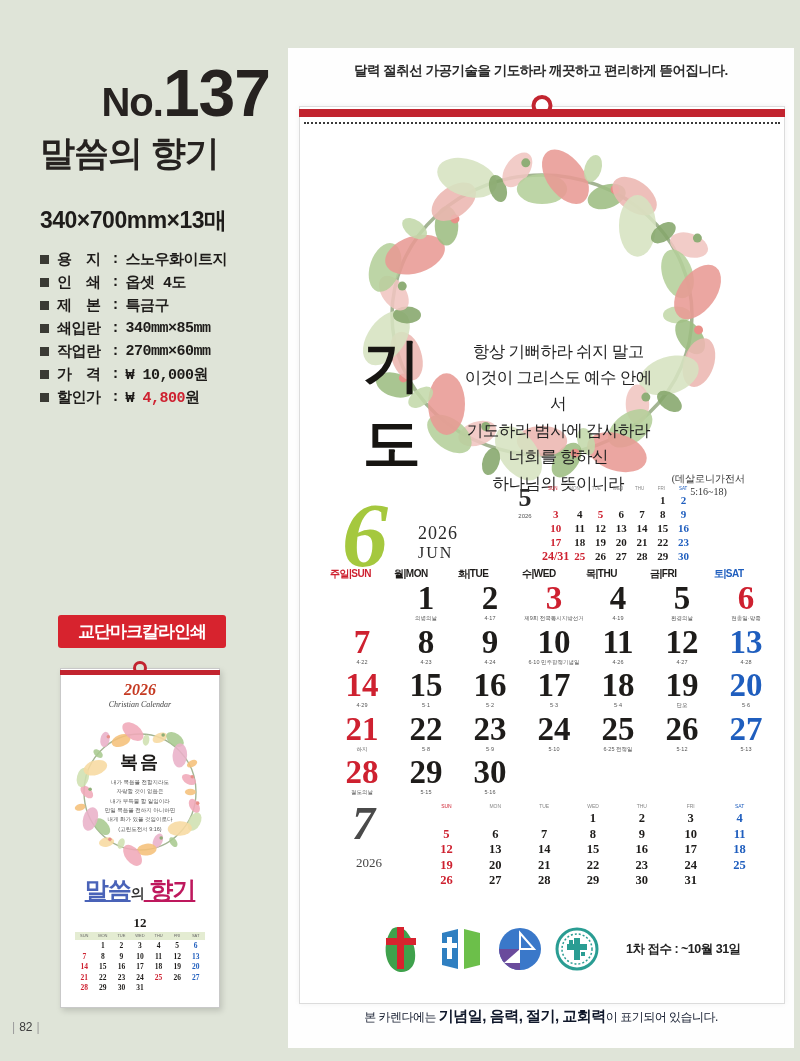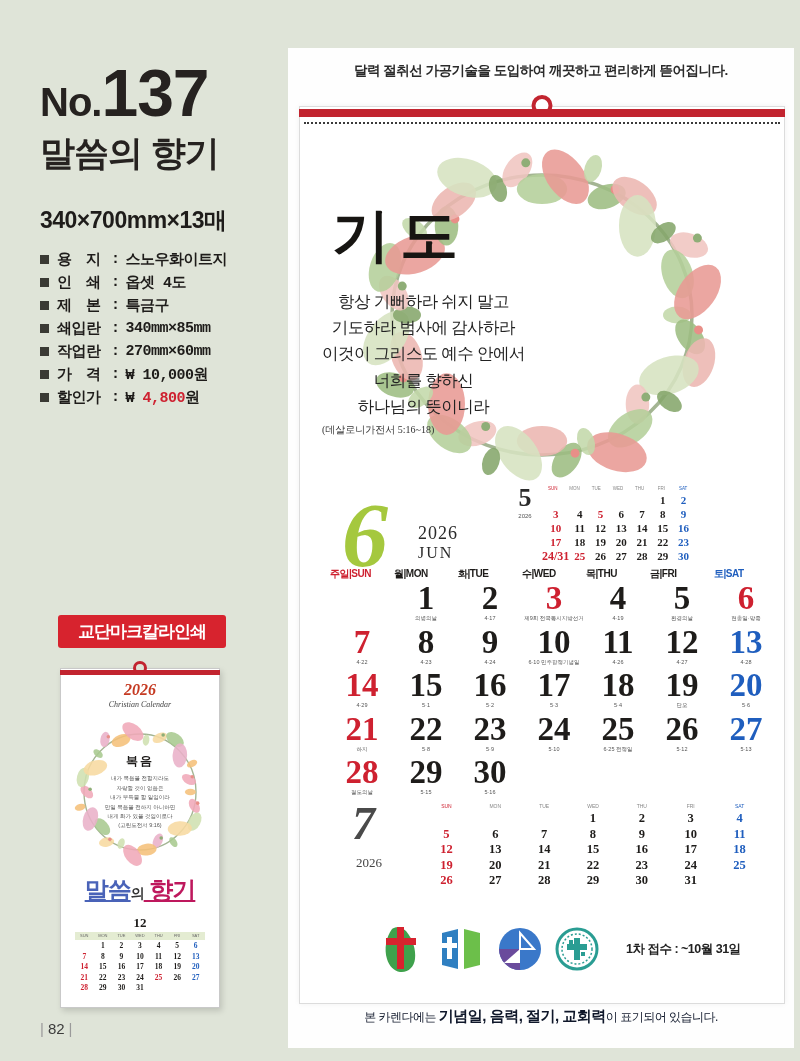--- a/index.html
+++ b/index.html
@@ -4,21 +4,21 @@
 <style>
   html,body{margin:0;padding:0;}
   body{
     width:800px;height:1061px;position:relative;overflow:hidden;
     background:#dfe4d8;
     font-family:"Liberation Sans","DejaVu Sans",sans-serif;
     color:#1e1c1a;
   }
   
   .sidebar{position:absolute;left:40px;top:60px;width:230px;}
-  .prod-no{font-weight:800;color:#262220;line-height:1;letter-spacing:-1px;}
+  .prod-no{font-weight:800;color:#262220;line-height:1;letter-spacing:-1px;text-align:right;}
   .prod-no .no-pre{font-size:40px;vertical-align:baseline;}
   .prod-no .no-num{font-size:66px;}
   .prod-name{font-size:35px;font-weight:800;color:#262220;margin-top:4px;letter-spacing:-1px;}
   .prod-size{font-size:23px;font-weight:700;margin-top:28px;letter-spacing:-0.5px;}
   .spec-list{margin-top:12px;font-family:Liberation Mono, monospace;}
   .spec-row{display:flex;align-items:center;height:23px;font-size:15px;font-weight:700;letter-spacing:-0.5px;}
   .spec-bullet{width:9px;height:9px;background:#3a3a34;margin-right:8px;flex:0 0 auto;}
   .spec-label{width:54px;}
   .spec-colon{margin:0 6px 0 0;}
   .spec-red{color:#ce2130;}
@@ -35,49 +35,49 @@
   .thumb-band{position:absolute;top:1px;left:-1px;right:-1px;height:5px;background:#c2242f;}
   .thumb-ring{position:absolute;top:-8px;left:50%;transform:translateX(-50%);
     width:8px;height:8px;border:3px solid #c2242f;border-radius:50%;background:#dfe4d8;}
   .thumb-year{margin-top:12px;text-align:center;font-family:"Liberation Serif","DejaVu Serif",serif;
     font-style:italic;font-weight:700;font-size:16px;color:#c53a22;}
   .thumb-sub{text-align:center;font-family:"Liberation Serif","DejaVu Serif",serif;
     font-style:italic;font-size:8px;color:#444;margin-top:1px;}
   .thumb-wreath{position:absolute;left:4px;top:44px;width:150px;height:158px;}
   .thumb-wreath-text{position:absolute;left:0;top:44px;width:158px;height:158px;
     display:flex;flex-direction:column;align-items:center;justify-content:center;text-align:center;}
-  .thumb-wtitle{font-family:Liberation Sans, sans-serif;font-weight:800;font-size:12px;letter-spacing:2px;text-align:right;}
+  .thumb-wtitle{font-family:Liberation Sans, sans-serif;font-weight:800;font-size:18px;letter-spacing:2px;text-align:right;}
   .thumb-verse{font-size:5.5px;color:#555;line-height:1.7;margin-top:4px;}
   .thumb-title{position:absolute;left:0;top:205px;width:158px;text-align:center;font-weight:800;letter-spacing:-1px;}
   .thumb-title .w-big{font-size:24px;text-decoration:underline;}
   .thumb-title .w-small{font-size:14px;}
   .thumb-dec{position:absolute;left:14px;top:246px;width:130px;}
   .thumb-dec-head{text-align:center;font-family:"Liberation Serif","DejaVu Serif",serif;font-weight:700;font-size:13px;}
   .thumb-dec-band{display:grid;grid-template-columns:repeat(7,1fr);background:#e4ecd2;height:8px;margin-top:1px;}
   .thumb-dec-band span{font-size:4px;text-align:center;line-height:8px;color:#666;}
   .thumb-dec-grid{display:grid;grid-template-columns:repeat(7,1fr);grid-auto-rows:10.5px;margin-top:1px;}
   .thumb-dec-grid .c{font-family:"Liberation Serif","DejaVu Serif",serif;font-weight:700;font-size:7.5px;text-align:center;line-height:10.5px;}
-  .page-num{position:absolute;left:36px;top:1020px;font-size:15px;color:#3c3c3c;}
+  .page-num{position:absolute;left:8px;top:1020px;font-size:12px;color:#3c3c3c;}
   .page-num .bar{color:#9a9a9a;font-weight:400;margin:0 4px;}
   
   .panel{position:absolute;left:288px;top:48px;width:506px;height:1000px;background:#fefefe;}
   .top-caption{position:absolute;top:14px;left:0;width:100%;text-align:center;
     font-size:13.5px;font-weight:600;color:#2a2a2a;letter-spacing:-0.5px;}
   
   .sheet{position:absolute;left:11px;top:58px;width:484px;height:896px;background:#fff;
     border:1px solid #dcdcdc;box-shadow:0 0 6px rgba(0,0,0,0.05);}
   .band{position:absolute;top:2px;left:-1px;right:-1px;height:8px;background:#c2242f;}
   .ring{position:absolute;top:-12px;left:50%;transform:translateX(-50%);
     width:13px;height:13px;border:4px solid #c2242f;border-radius:50%;background:#fefefe;}
   .perf{position:absolute;top:15px;left:4px;right:4px;border-top:2px dotted #3a3a3a;}
   
   .wreath-wrap{position:absolute;left:22px;top:30px;width:440px;height:360px;}
   .wreath-svg{position:absolute;left:0;top:0;}
   .wreath-text{position:absolute;left:0;top:0;width:100%;height:100%;
-    display:flex;flex-direction:column;align-items:flex-start;justify-content:center;text-align:center;}
+    display:flex;flex-direction:row;align-items:flex-end;justify-content:center;text-align:center;}
   .verse-title{font-family:"Liberation Serif","DejaVu Serif",serif;font-weight:800;
     font-size:58px;letter-spacing:10px;color:#171512;margin-bottom:14px;margin-left:10px;}
   .verse-line{font-family:"Liberation Serif","DejaVu Serif",serif;font-size:16.5px;
     color:#222;line-height:1.6;letter-spacing:-0.5px;}
   .verse-ref{font-family:"Liberation Serif","DejaVu Serif",serif;font-size:10px;color:#333;margin-top:3px;}
   
   .month-big{position:absolute;left:42px;top:382px;font-family:"Liberation Serif","DejaVu Serif",serif;
     font-style:italic;font-weight:800;font-size:92px;line-height:1;color:#a5c83e;}
   .month-yr{position:absolute;left:118px;top:416px;font-family:"Liberation Serif","DejaVu Serif",serif;
     font-size:18px;color:#2a2a2a;letter-spacing:1px;}
@@ -278,21 +278,21 @@
         <div class="c "></div>
         <div class="c "></div>
         <div class="c "></div>
       </div>
   </div>
 </div>
 
 <div class="page-num"><span class="bar">|</span><span>82</span><span class="bar">|</span></div>
 
 <div class="panel">
-  <div class="top-caption">달력 절취선 가공기술을 도입하여 깨끗하고 편리하게 뜯어집니다.</div>
+  <div class="top-caption">달력 절취선 가공기술을 기도하라 깨끗하고 편리하게 뜯어집니다.</div>
 
   <div class="sheet">
     <div class="ring"></div>
     <div class="band"></div>
     <div class="perf"></div>
 
     <div class="wreath-wrap">
       <svg class="wreath-svg" id="main-wreath" width="440" height="360" viewBox="0 0 440 360">
           <ellipse cx="220" cy="178" rx="150" ry="140" fill="none" stroke="#7e9565" stroke-width="3.5" opacity="0.7"></ellipse>
           <ellipse cx="355" cy="178" rx="14" ry="8.4" transform="rotate(0 355 178)" fill="#c3d8aa" opacity="0.88"></ellipse>
@@ -343,22 +343,22 @@
           <ellipse cx="341.3525491562421" cy="95.71006467905373" rx="14" ry="8.4" transform="rotate(324 341.3525491562421 95.71006467905373)" fill="#85a66b" opacity="0.88"></ellipse>
           <ellipse cx="367.0160764910807" cy="108.08546304010977" rx="19.599999999999998" ry="11.759999999999998" transform="rotate(378 367.0160764910807 108.08546304010977)" fill="#f0c5c0" opacity="0.88"></ellipse>
           <circle cx="375.4160764910807" cy="101.08546304010977" r="4.4799999999999995" fill="#8fae77"></circle>
           <ellipse cx="355.5255535720594" cy="136.90073974813197" rx="25.2" ry="15.12" transform="rotate(432 355.5255535720594 136.90073974813197)" fill="#b4cf9a" opacity="0.88"></ellipse>
           <ellipse cx="375.5609136437342" cy="155.00413363908604" rx="30.799999999999997" ry="18.479999999999997" transform="rotate(486 375.5609136437342 155.00413363908604)" fill="#e89a94" opacity="0.88"></ellipse>
         </svg>
       <div class="wreath-text">
         <div class="verse-title">기도</div>
         <div id="verse-lines">
             <div class="verse-line">항상 기뻐하라 쉬지 말고</div>
+            <div class="verse-line">이것이 그리스도 예수 안에서</div>
             <div class="verse-line">기도하라 범사에 감사하라</div>
-            <div class="verse-line">이것이 그리스도 예수 안에서</div>
             <div class="verse-line">너희를 향하신</div>
             <div class="verse-line">하나님의 뜻이니라</div>
           </div>
         <div class="verse-ref">(데살로니가전서 5:16~18)</div>
       </div>
     </div>
 
     <div class="month-big">6</div>
     <div class="month-yr">2026</div>
     <div class="month-en">JUN</div>

